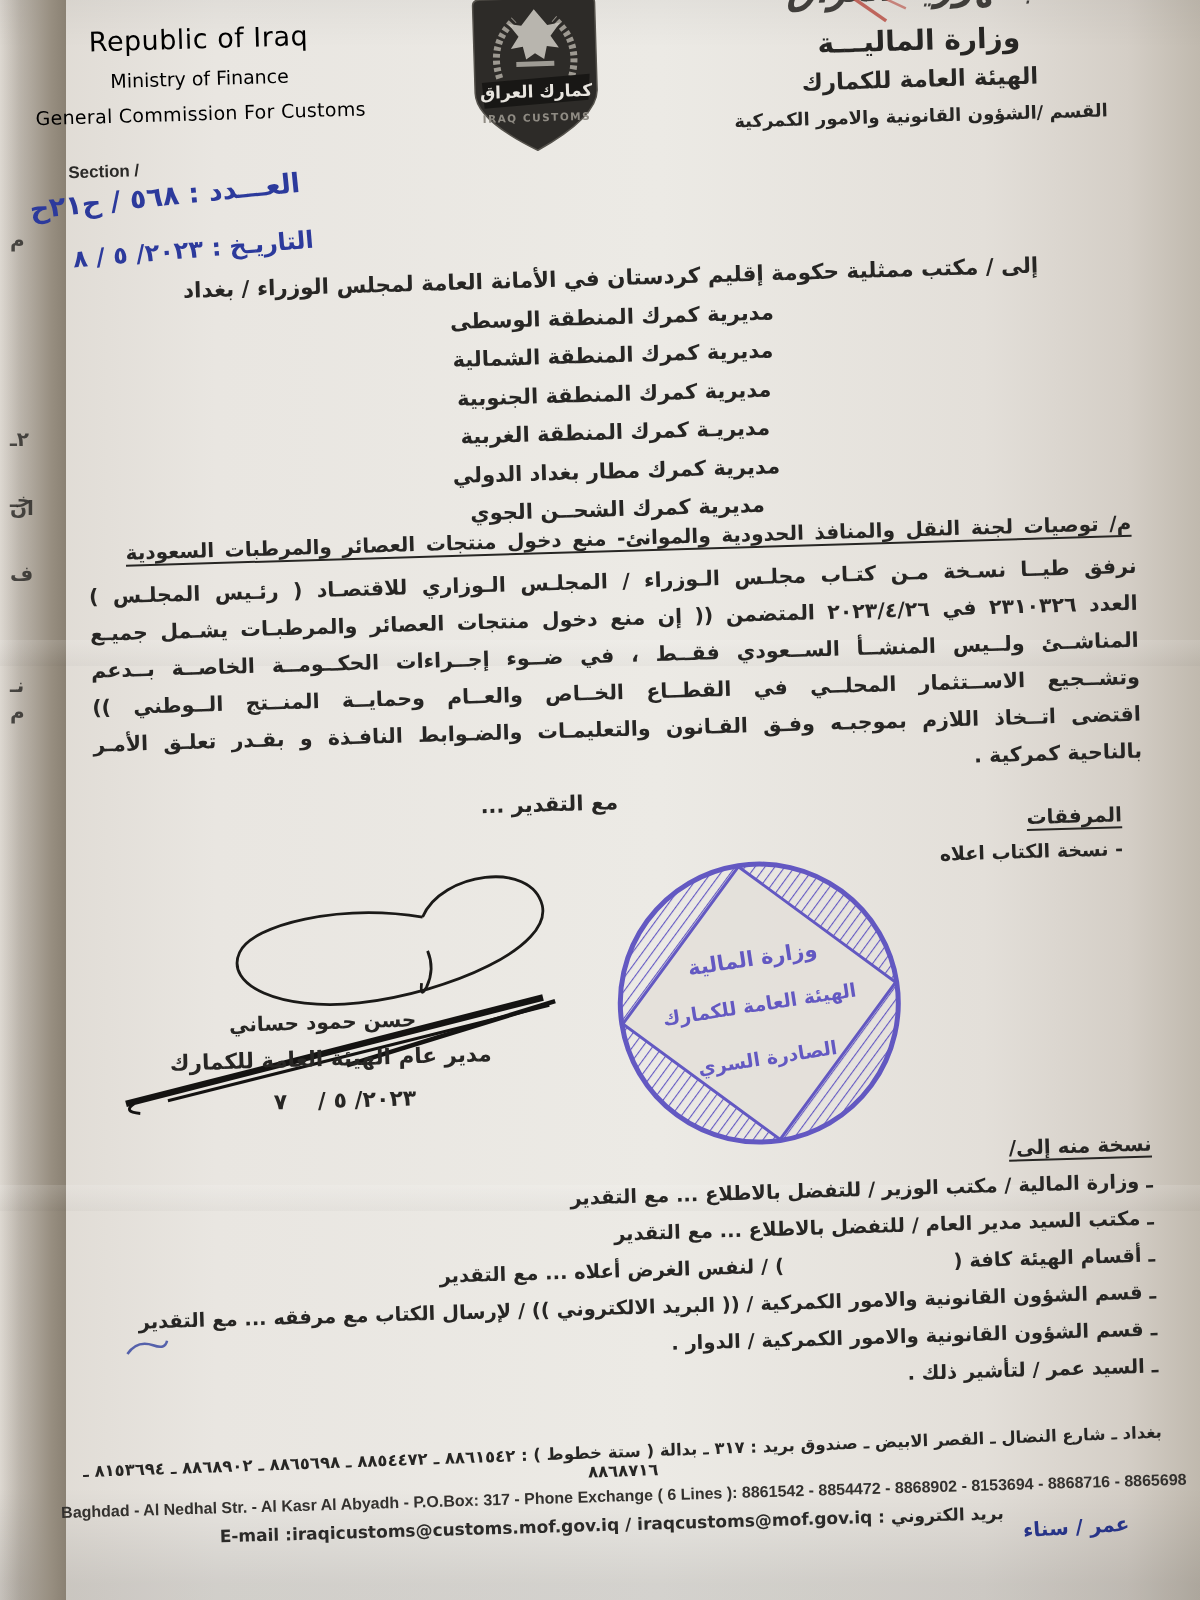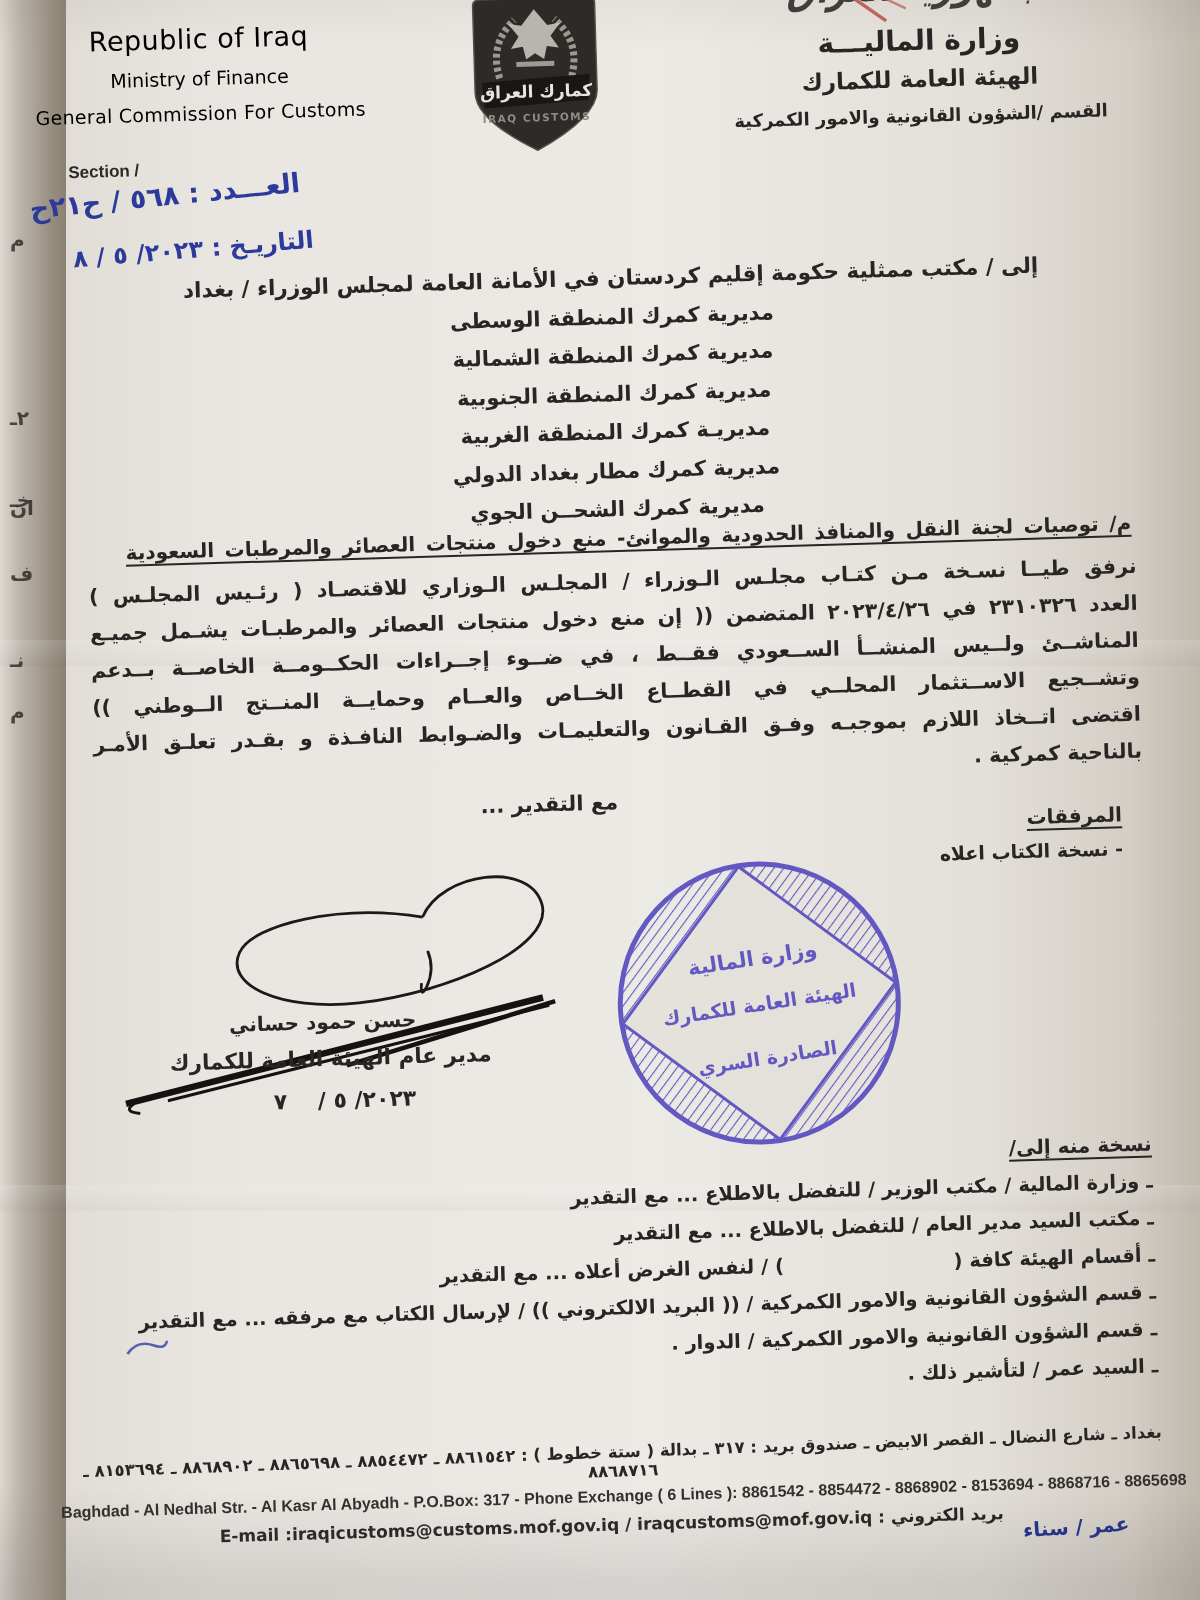--- a/index.html
+++ b/index.html
@@ -201,21 +201,21 @@
         <bdi class="ar">بريد الكتروني :</bdi>
       </div>
     </div>
 
     <div class="l omar ar hand">عمر / سناء</div>
 
   </div>
 
   <div class="edge">
     <span class="frag ar" style="top:228px">م</span>
-    <span class="frag ar" style="top:406px">٢ـ</span>
+    <span class="frag ar" style="top:427px">٢ـ</span>
     <span class="frag ar" style="top:488px">خـ</span>
     <span class="frag ar" style="top:496px">ان</span>
     <span class="frag ar" style="top:562px">ف</span>
-    <span class="frag ar" style="top:648px">نـ</span>
+    <span class="frag ar" style="top:673px">نـ</span>
     <span class="frag ar" style="top:700px">م</span>
   </div>
 
 </div>
 
 </body></html>

